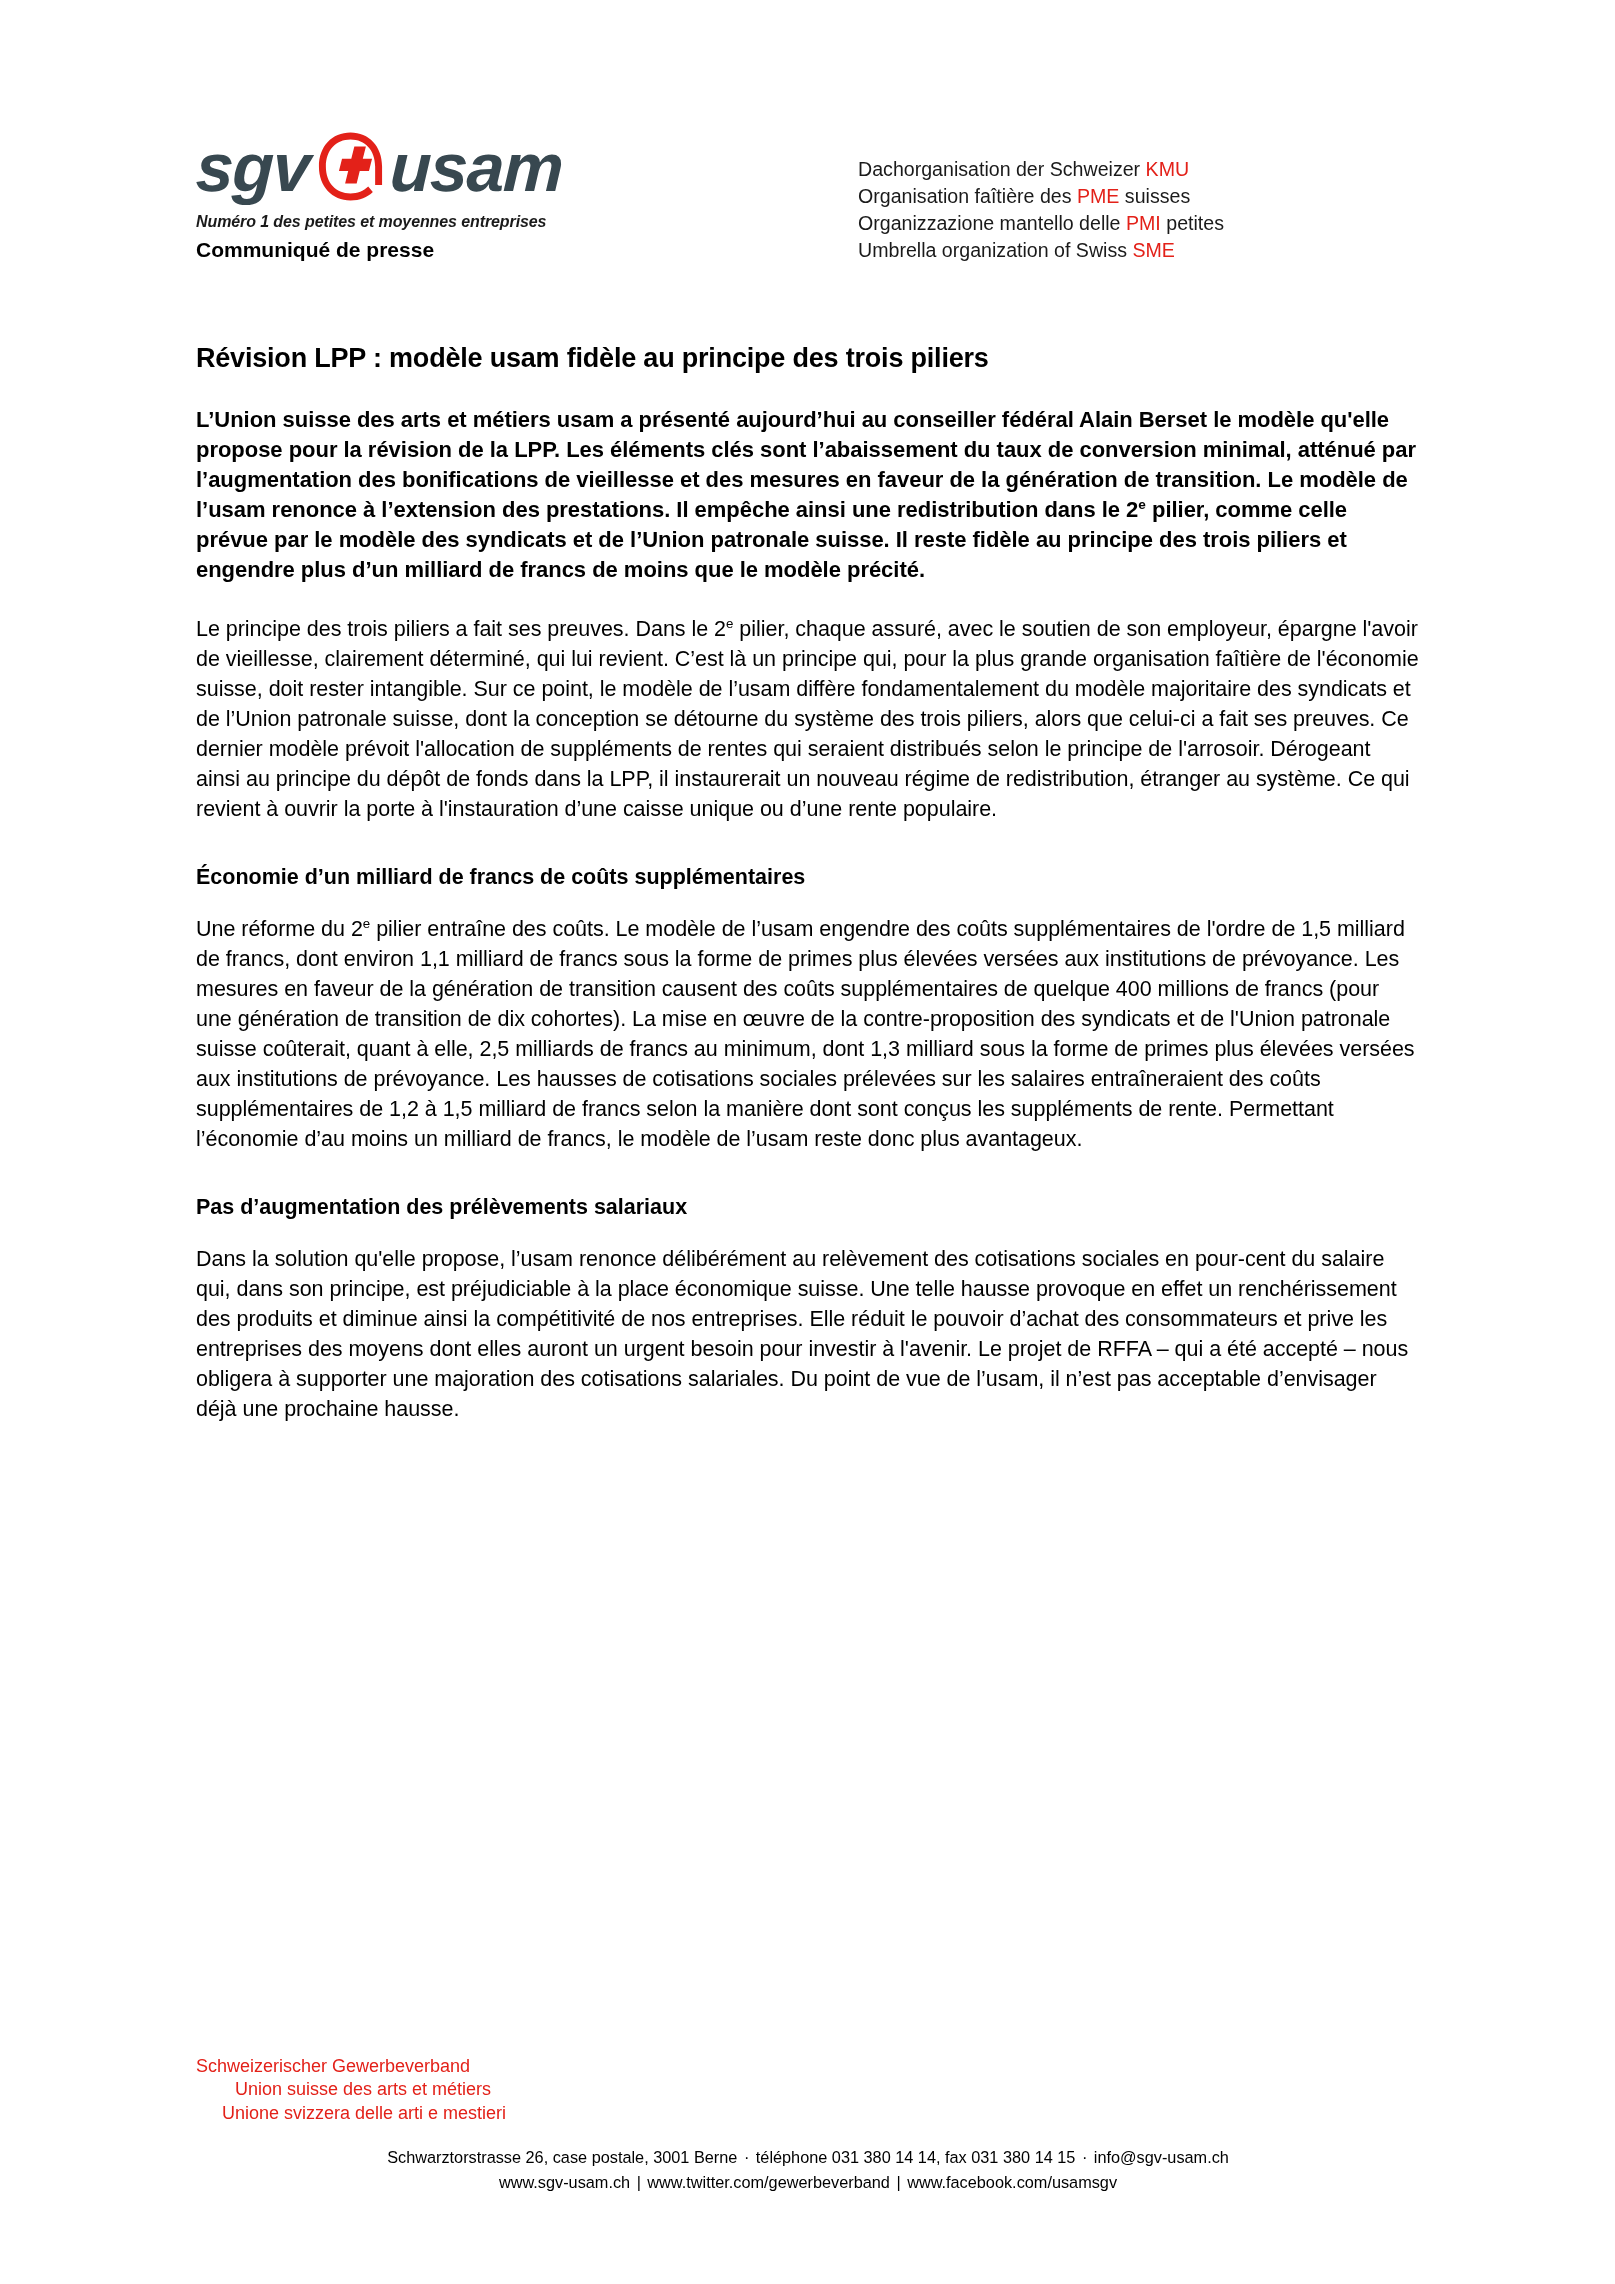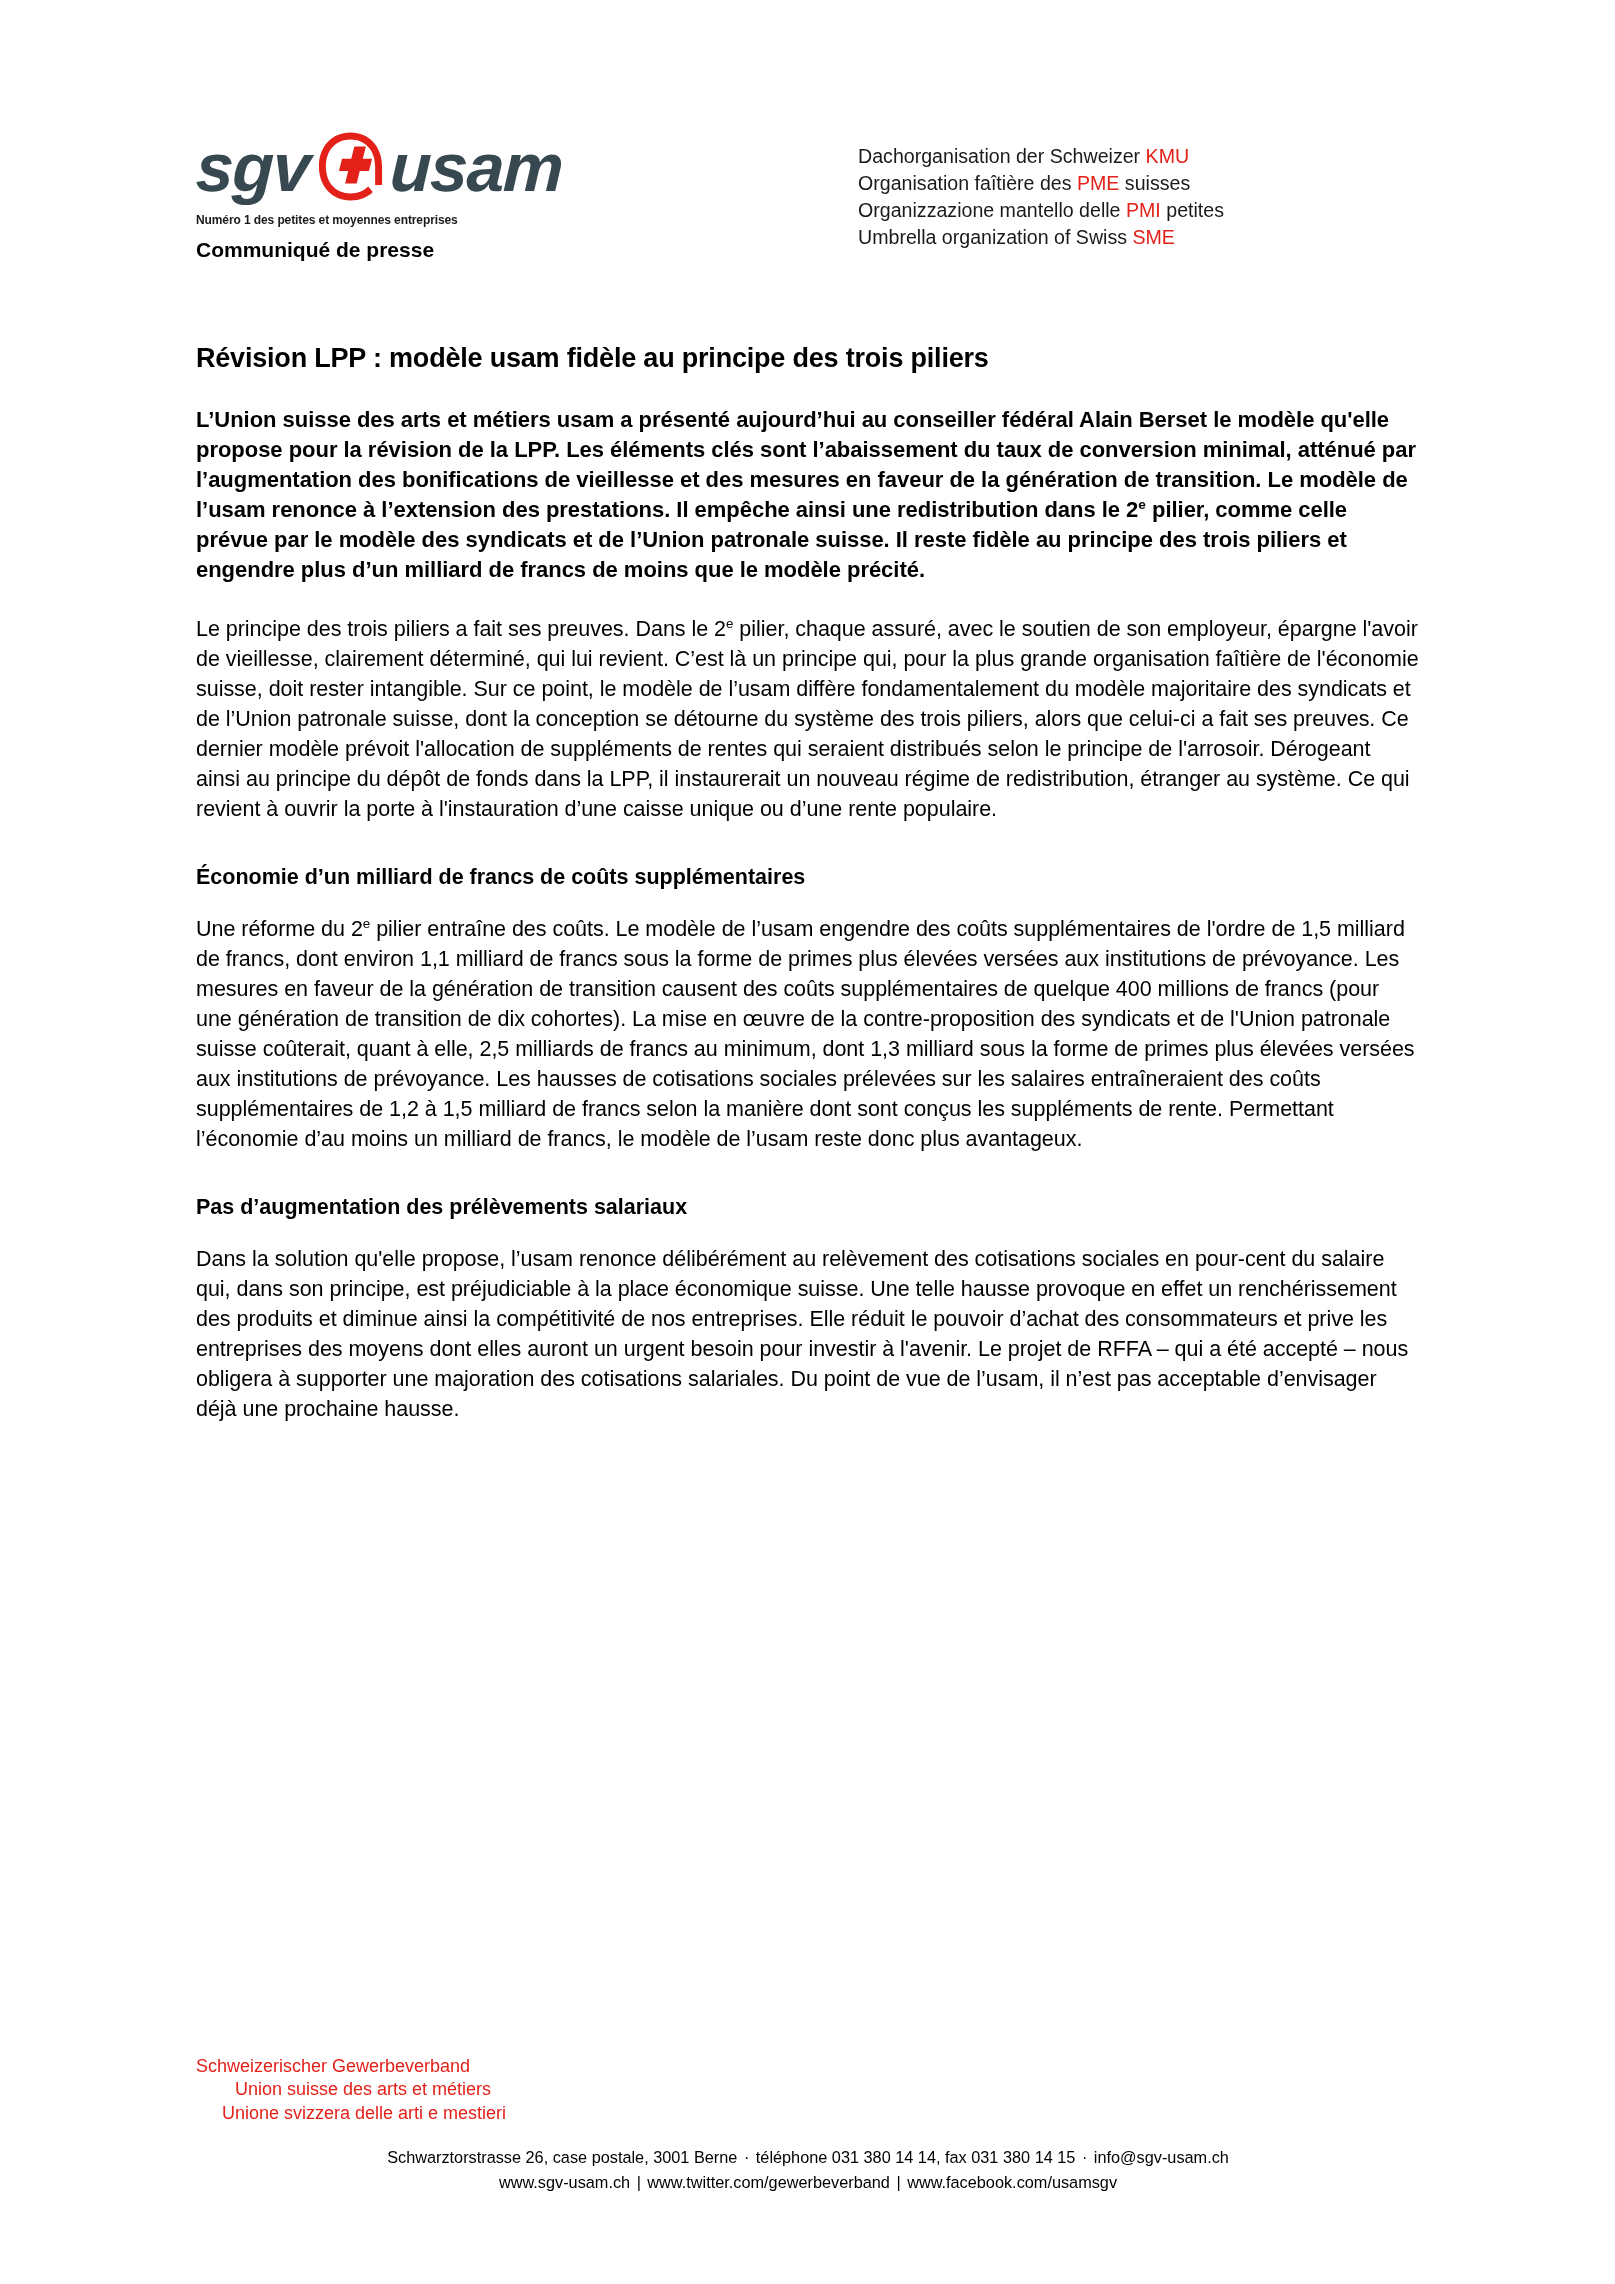--- a/index.html
+++ b/index.html
@@ -56,30 +56,31 @@
   .logo-emblem {
     position: relative;
     width: 77px;
     height: 77px;
     margin: 0 1.3px 0 2.6px;
     flex: none;
   }
   .logo-emblem svg { display: block; width: 77px; height: 77px; }
   .logo-tagline {
     margin-top: 7.8px;
-    font-weight: bold;
-    font-size: 12px;
+    font-style: italic;
+    font-weight: bold;
+    font-size: 16px;
     letter-spacing: -0.1px;
     color: #1a1a1a;
     white-space: nowrap;
   }
   .org-lines {
     position: absolute;
     right: 196px;
-    top: 143px;
+    top: 156px;
     text-align: left;
     font-size: 19.6px;
     line-height: 27px;
     color: #1a1a1a;
     white-space: nowrap;
   }
   .org-lines .acc { color: #e32119; }
 
   
   .meta {

